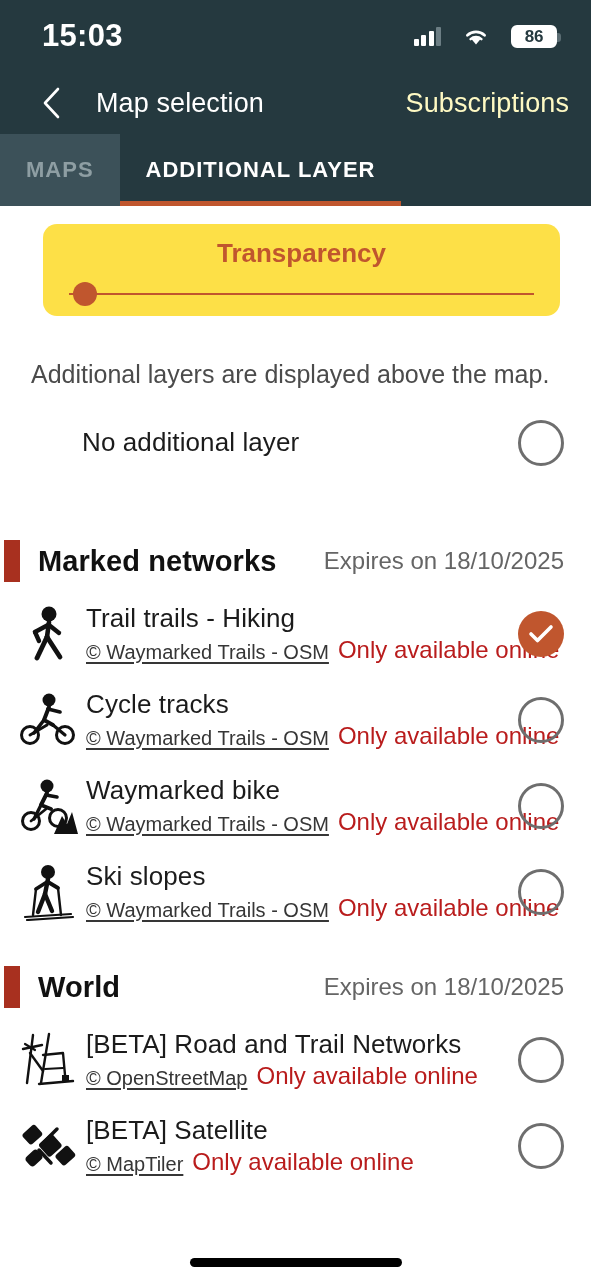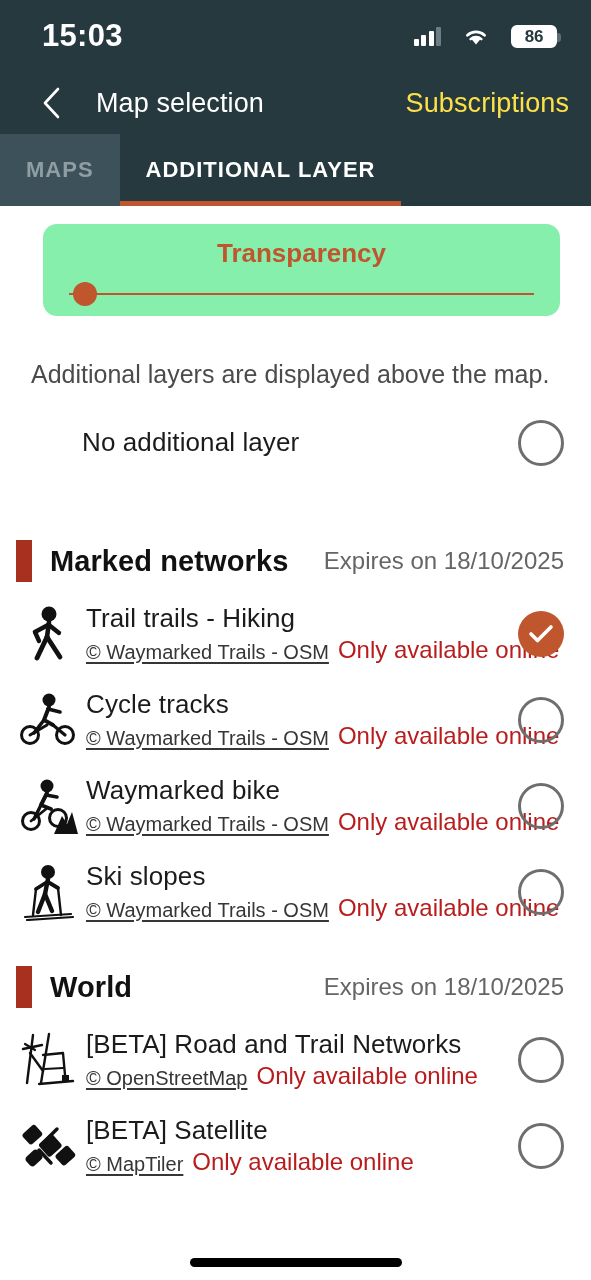--- a/index.html
+++ b/index.html
@@ -94,21 +94,21 @@
     cursor: pointer;
   }
   .nav-title {
     color: #ffffff;
     font-size: 27px;
     font-weight: 400;
     margin-left: 28px;
     letter-spacing: 0.1px;
   }
   .nav-action {
-    color: #fde047;
+    color: #fef9c3;
     font-size: 27px;
     font-weight: 400;
     margin-left: auto;
     letter-spacing: 0.1px;
     cursor: pointer;
   }
 
   .tabs {
     height: 72px;
     display: flex;
@@ -144,21 +144,21 @@
   
   .content {
     flex: 1 1 auto;
     background: #ffffff;
     overflow: hidden;
     position: relative;
   }
 
   .transparency-card {
     margin: 18px 31px 0 43px;
-    background: #86efac;
+    background: #fde047;
     border-radius: 14px;
     height: 92px;
     position: relative;
   }
   .transparency-title {
     position: absolute;
     top: 14px; left: 0; right: 0;
     text-align: center;
     color: #c0562e;
     font-size: 26px;
@@ -257,21 +257,21 @@
     border: none;
     background: #c0562e;
     display: flex;
     align-items: center;
     justify-content: center;
   }
 
   .section-head {
     display: flex;
     align-items: center;
-    padding: 0 27px 0 16px;
+    padding: 0 27px 0 4px;
     height: 60px;
     margin-top: 22px;
   }
   .section-bar {
     width: 16px; height: 42px;
     background: #a8301f;
     flex: 0 0 16px;
     margin-right: 18px;
   }
   .section-title {

